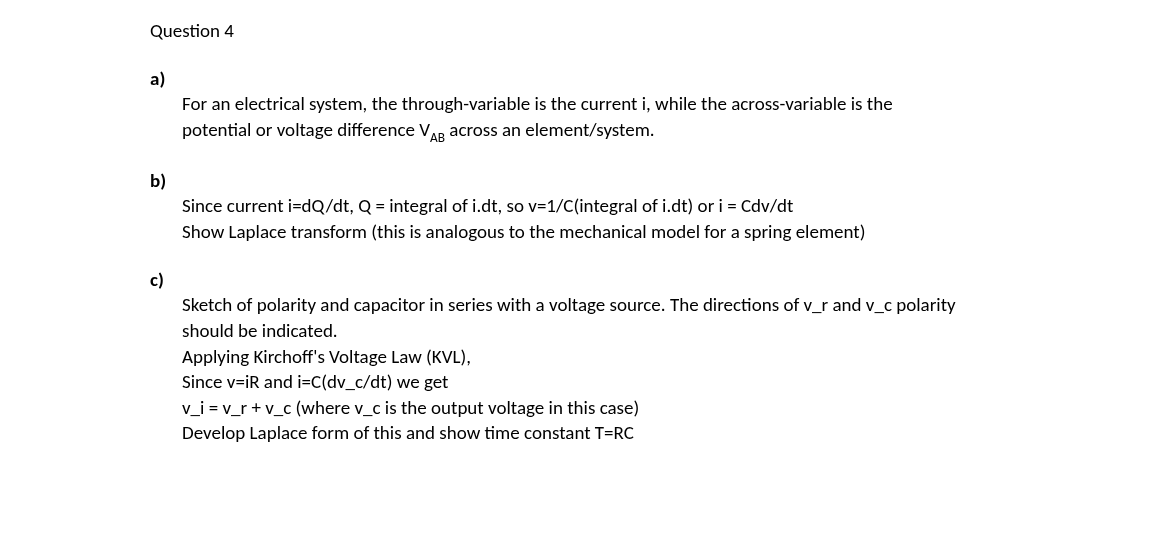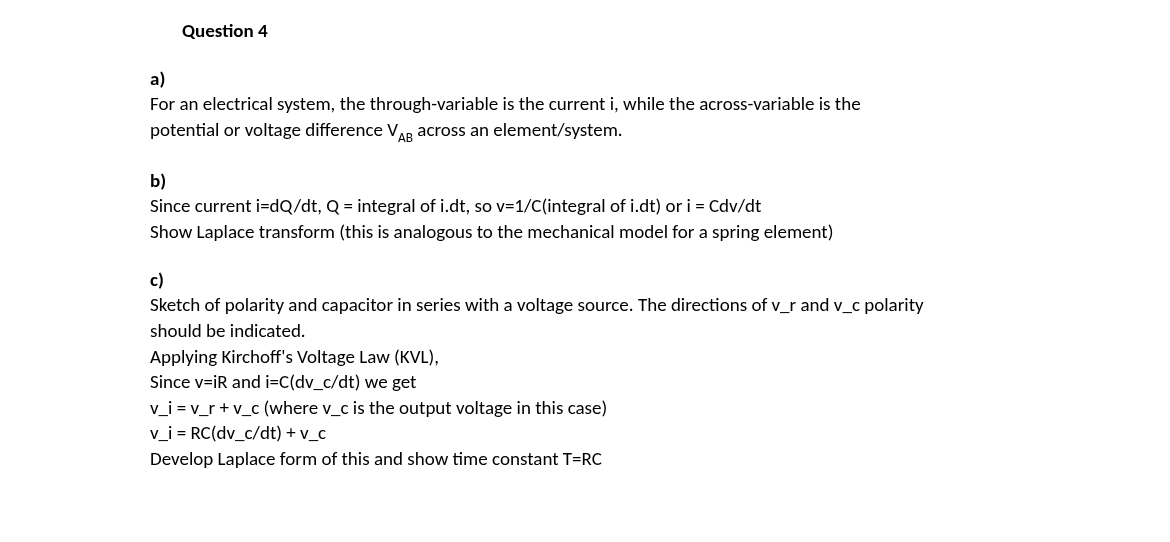--- a/index.html
+++ b/index.html
@@ -11,32 +11,32 @@
       font-family: Calibri, 'Segoe UI', Arial, sans-serif;
       font-size: 19px;
       color: #000;
       background: #fff;
       width: 1170px;
       height: 542px;
       padding: 18px 150px 0 150px;
       line-height: 1.35;
     }
     .heading {
-      font-weight: bold;
+      font-weight: normal;
       margin-bottom: 22px;
-      margin-left: 32px;
     }
     .section {
       margin-bottom: 22px;
     }
     .section-label {
       font-weight: bold;
     }
     .line {
       display: block;
+      margin-left: 32px;
     }
     .sub {
       font-size: 0.7em;
       vertical-align: sub;
       position: relative;
       top: 0.1em;
     }
   </style>
 </head>
 <body>
@@ -55,15 +55,14 @@
   <span class="line">Show Laplace transform (this is analogous to the mechanical model for a spring element)</span>
 </div>
 
 <div class="section">
   <div class="section-label">c)</div>
   <span class="line">Sketch of polarity and capacitor in series with a voltage source. The directions of v_r and v_c polarity</span>
   <span class="line">should be indicated.</span>
   <span class="line">Applying Kirchoff's Voltage Law (KVL),</span>
   <span class="line">Since v=iR and i=C(dv_c/dt) we get</span>
   <span class="line">v_i = v_r + v_c (where v_c is the output voltage in this case)</span>
-  <span class="line">v_i = RC(dv_c/dt) + v_c</span>
   <span class="line">Develop Laplace form of this and show time constant T=RC</span>
 </div>
 
 </body></html>

